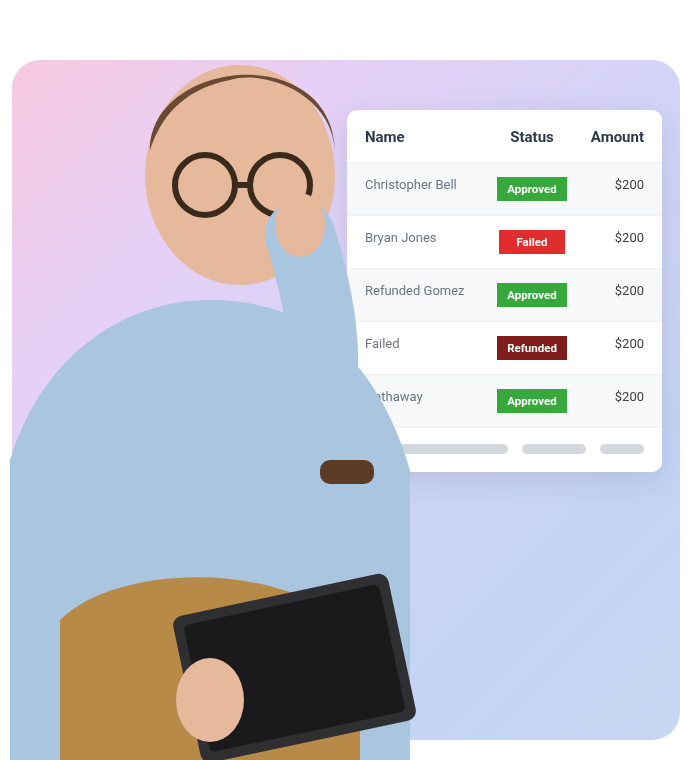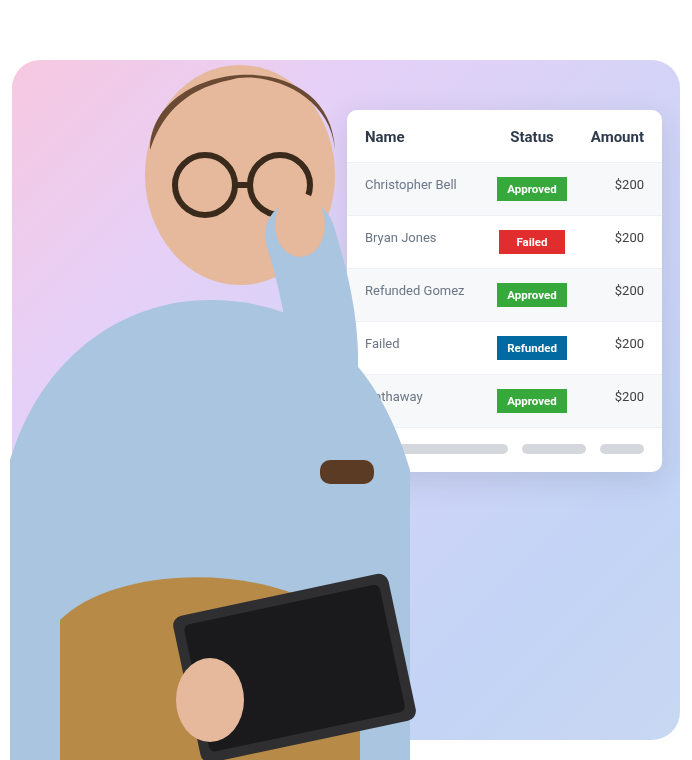--- a/index.html
+++ b/index.html
@@ -58,21 +58,21 @@
     padding: 5px 10px;
     border-radius: 0;
     font-size: 11.5px;
     font-weight: 700;
     color: #fff;
     text-align: center;
     min-width: 66px;
   }
   .badge.approved { background: #37a93c; }
   .badge.failed   { background: #e12d2d; }
-  .badge.refunded { background: #0369a1; }
+  .badge.refunded { background: #7f1d1d; }
   .skeleton-row {
     display: flex;
     align-items: center;
     gap: 14px;
     padding: 16px 18px 18px 18px;
     border-top: 1px solid #eef0f3;
   }
   .sk { height: 10px; border-radius: 5px; background: #d4d8dd; }
   .sk1 { flex: 1 1 auto; }
   .sk2 { width: 64px; }

